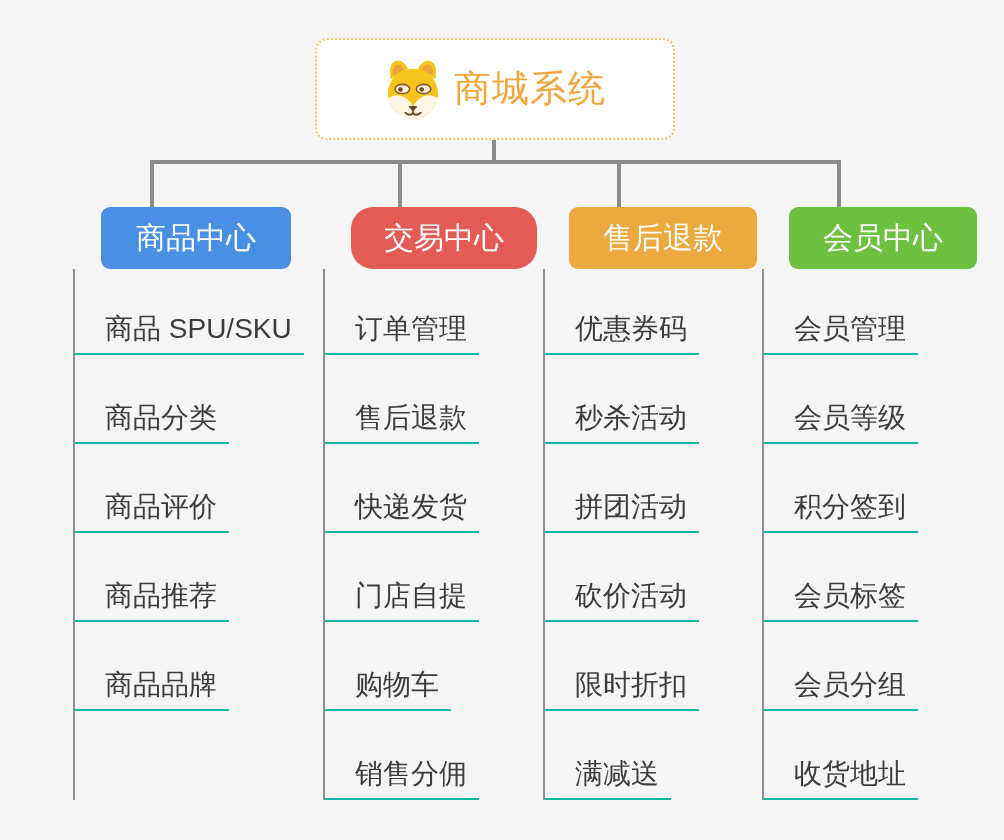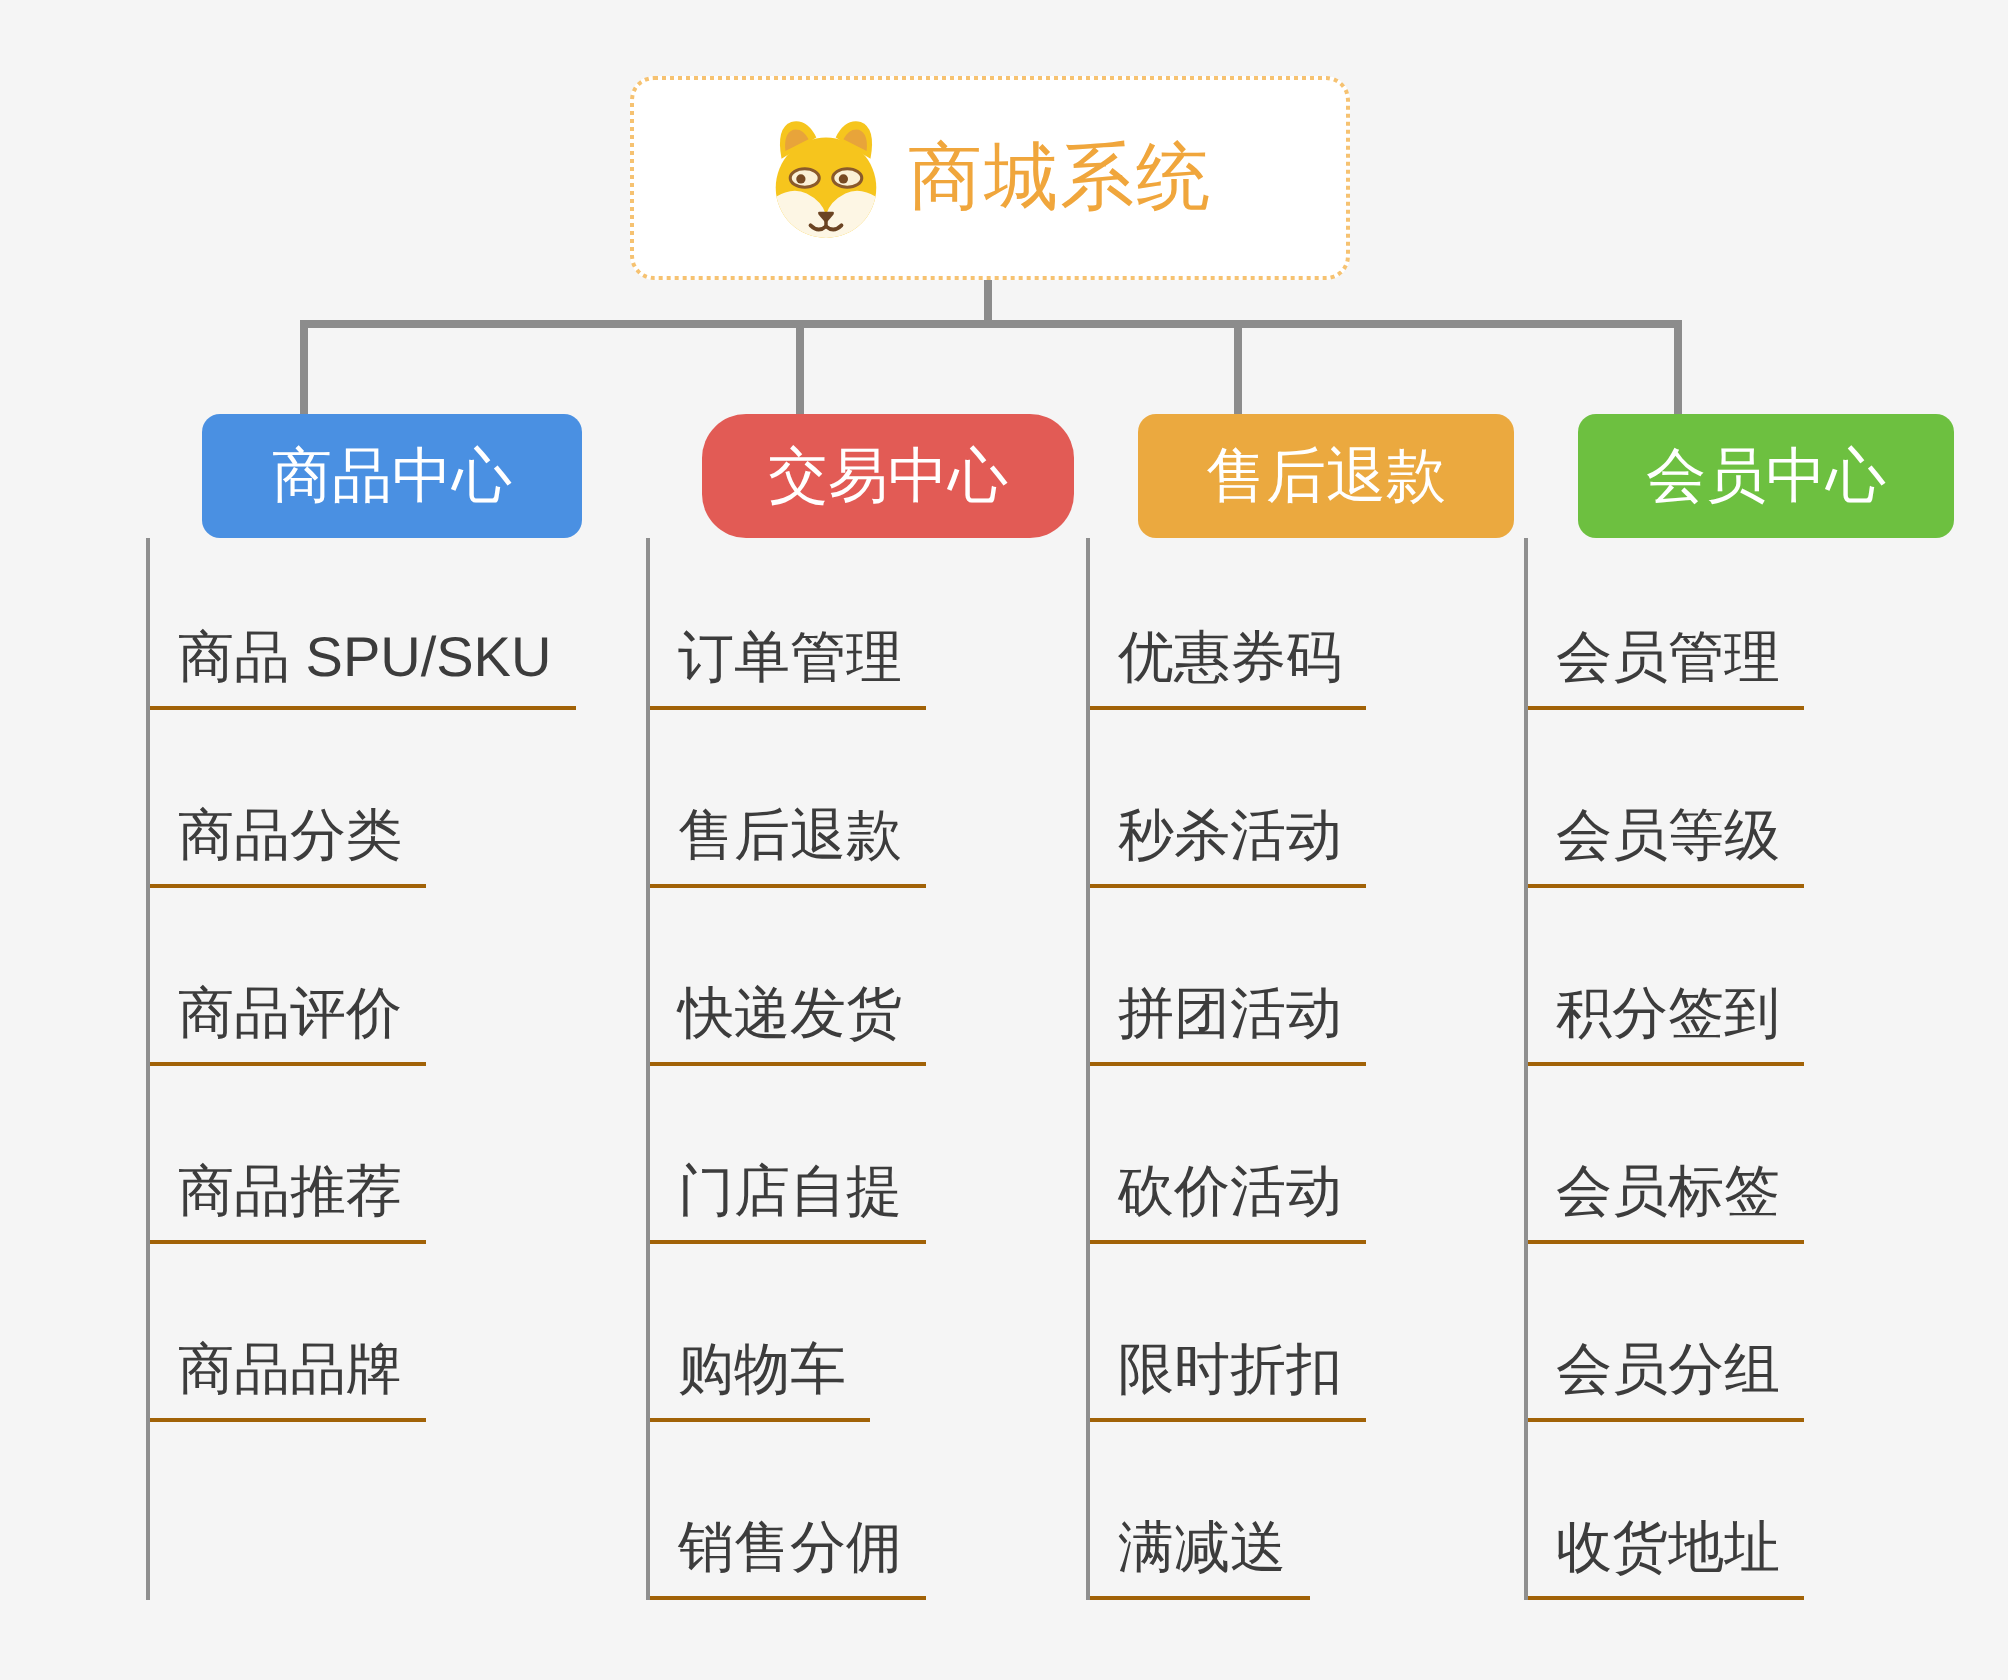--- a/index.html
+++ b/index.html
@@ -50,22 +50,22 @@
   .c1 { left: 323px; }
   .c2 { left: 543px; }
   .c3 { left: 762px; }
   .spine {
     position: absolute; left: 0; top: 0; width: 2px; height: 531px;
     background: #8f8f8f;
   }
   .item {
     height: 89px; width: max-content;
     display: flex; align-items: flex-end;
-    padding: 0 12px 5px 16px;
-    border-bottom: 2px solid #a16207;
+    padding: 0 12px 5px 32px;
+    border-bottom: 2px solid #14b8a6;
     font-size: 28px; color: #3c3c3c; white-space: nowrap;
     cursor: pointer;
   }
   .item.first { height: 86px; }
 </style>
 </head>
 <body>
 
 <div class="canvas">
 

